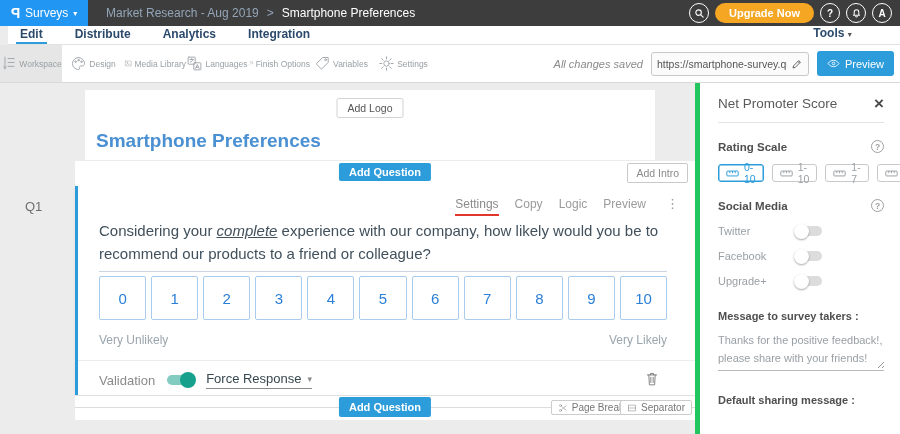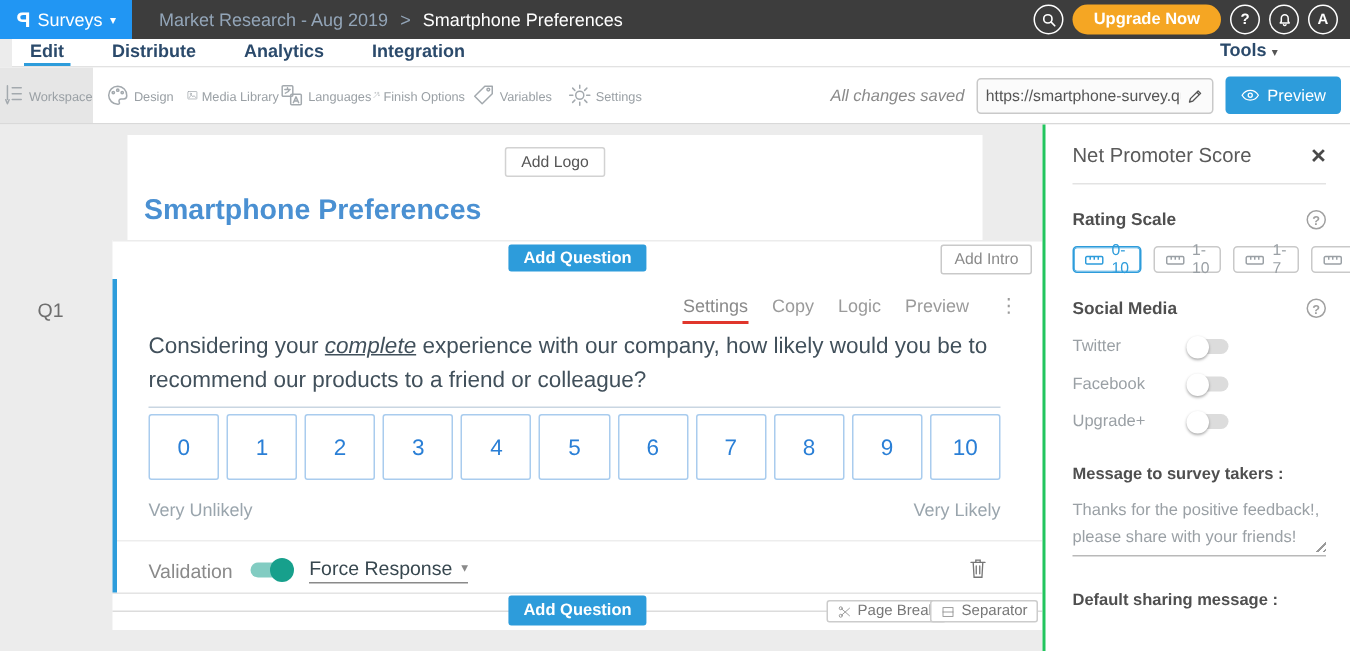--- a/index.html
+++ b/index.html
@@ -82,21 +82,21 @@
 
   .bottom-strip { position:absolute; left:75px; top:313px; width:620px; height:24px; background:#fff; }
   .bottom-strip .line { position:absolute; left:0; right:0; top:11px; border-top:1px solid #dcdcdc; }
   .bottom-strip .btn-blue { position:absolute; left:50%; transform:translateX(-50%); top:1px; padding:4px 10px; }
   .mini-btn { position:absolute; top:4px; background:#fff; border:1px solid #ccc; border-radius:2px; font-size:10px; color:#777; padding:1px 6px; display:flex; align-items:center; gap:4px; cursor:pointer; font-family:inherit; }
   .mini-btn svg { stroke:#888; fill:none; stroke-width:1.3; stroke-linecap:round; }
   .pagebreak { right:64px; }
   .separator { right:3px; }
 
   
-  .sidebar { position:absolute; top:83px; left:695px; width:205px; height:351px; background:#fff; border-left:2px solid #22c55e; overflow:hidden; }
+  .sidebar { position:absolute; top:83px; left:695px; width:205px; height:351px; background:#fff; border-left:5px solid #22c55e; overflow:hidden; }
   .sb-inner { padding:12px 16px 0 18px; }
   .sb-head { display:flex; align-items:center; justify-content:space-between; }
   .sb-title { font-size:13.5px; color:#5a5a5a; }
   .sb-close { font-size:17px; font-weight:bold; color:#4a4a4a; cursor:pointer; line-height:1; }
   .sb-hr { border:none; border-top:1px solid #e3e3e3; margin-top:10px; }
   .sec-row { display:flex; align-items:center; justify-content:space-between; margin-top:17px; }
   .sec-label { font-size:11.5px; font-weight:bold; color:#4f4f4f; }
   .help { width:13px; height:13px; border:1.5px solid #a0a0a0; border-radius:50%; color:#a0a0a0; font-size:8.5px; font-weight:bold; display:flex; align-items:center; justify-content:center; cursor:pointer; }
   .opt-grid { display:grid; grid-template-columns:1fr 1fr 1fr 1fr; gap:10px 8px; margin-top:11px; }
   .opt { height:18px; border:1px solid #c9c9c9; border-radius:3px; display:flex; align-items:center; gap:5px; padding:0 7px; font-size:10.5px; color:#9aa0a5; cursor:pointer; background:#fff; }

